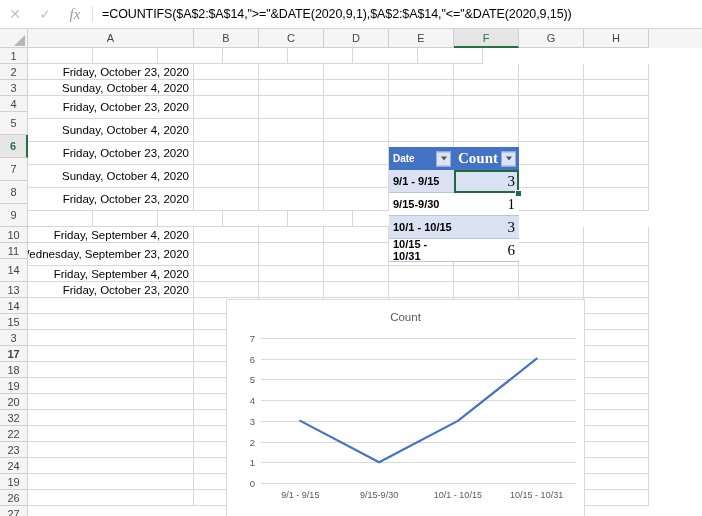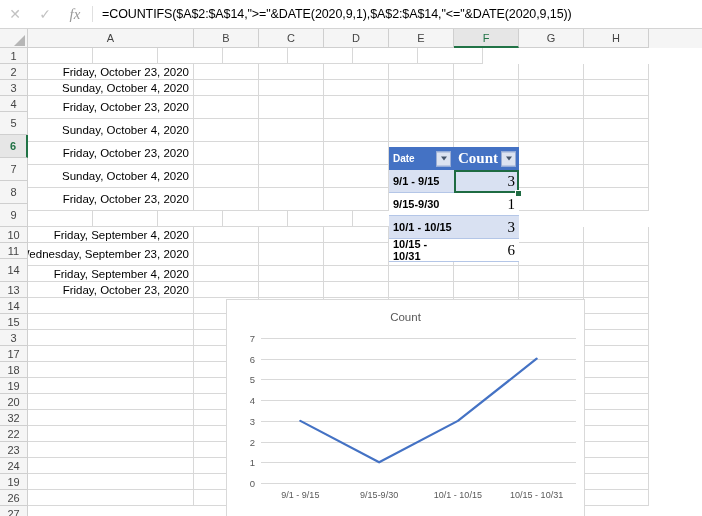--- a/index.html
+++ b/index.html
@@ -275,21 +275,21 @@
       <div class="row-head" style="height: 23px;">7</div>
       <div class="row-head" style="height: 23px;">8</div>
       <div class="row-head" style="height: 23px;">9</div>
       <div class="row-head" style="height: 16px; text-align: right;">10</div>
       <div class="row-head" style="height: 16px;">11</div>
       <div class="row-head" style="height: 23px;">14</div>
       <div class="row-head" style="height: 16px;">13</div>
       <div class="row-head" style="height: 16px;">14</div>
       <div class="row-head" style="height: 16px;">15</div>
       <div class="row-head" style="height: 16px;">3</div>
-      <div class="row-head" style="height: 16px;">17</div>
+      <div class="row-head" style="height: 16px; font-weight: bold;">17</div>
       <div class="row-head" style="height: 16px;">18</div>
       <div class="row-head" style="height: 16px;">19</div>
       <div class="row-head" style="height: 16px;">20</div>
       <div class="row-head" style="height: 16px;">32</div>
       <div class="row-head" style="height: 16px;">22</div>
       <div class="row-head" style="height: 16px;">23</div>
       <div class="row-head" style="height: 16px;">24</div>
       <div class="row-head" style="height: 16px;">19</div>
       <div class="row-head" style="height: 16px;">26</div>
       <div class="row-head" style="height: 16px;">27</div>

